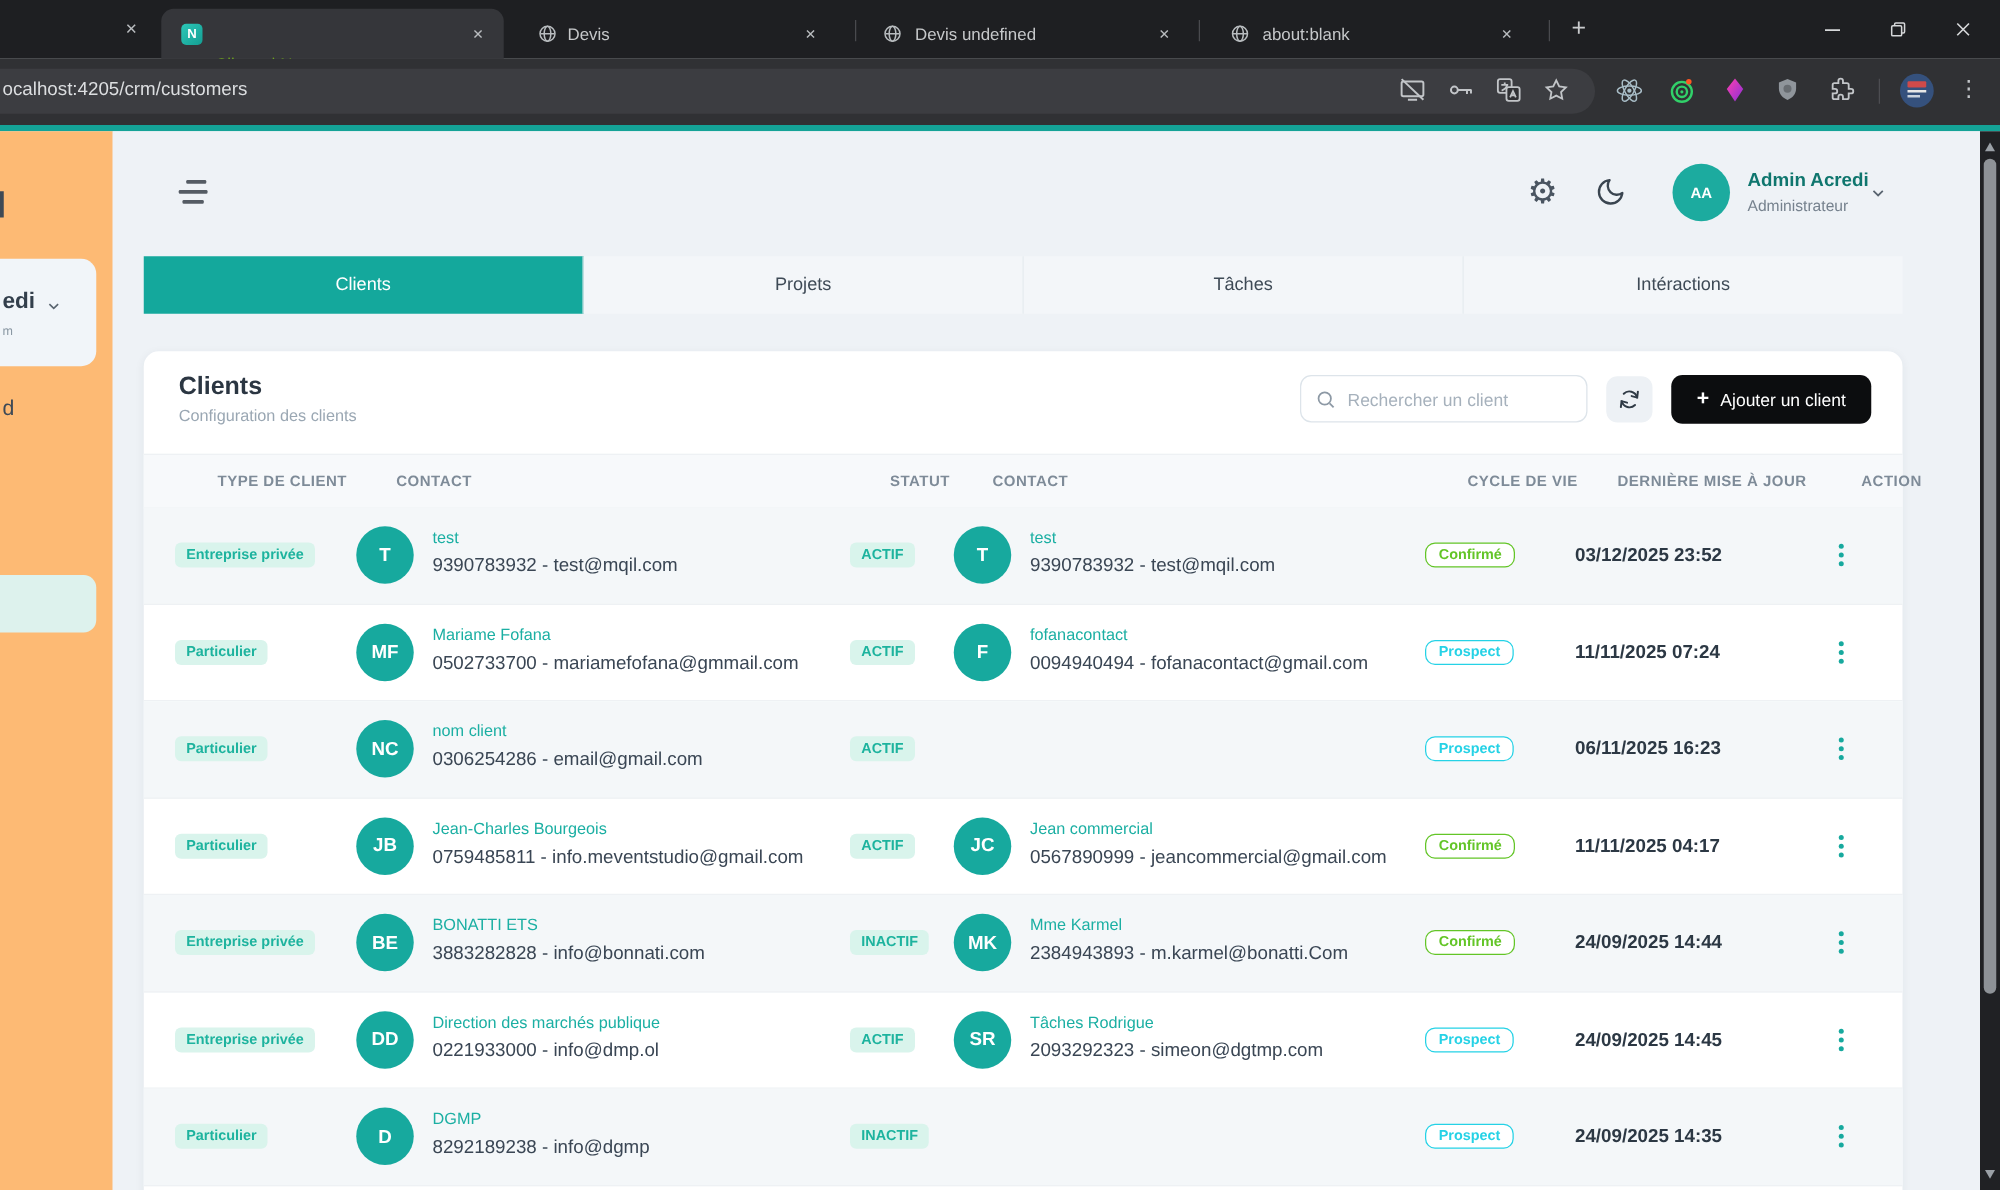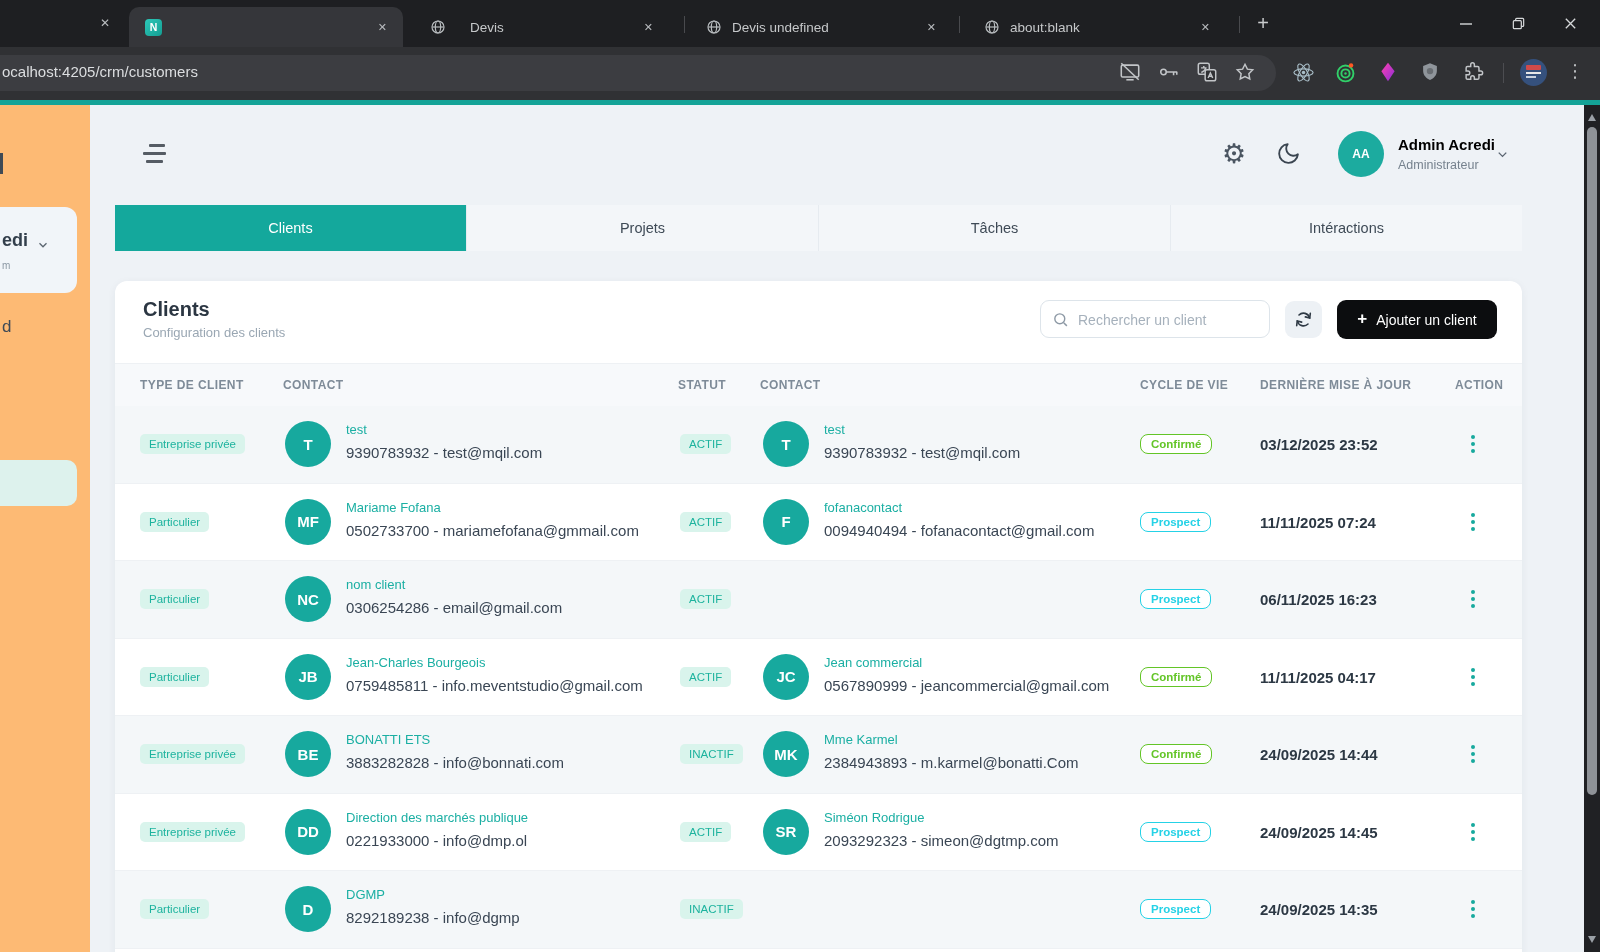--- a/index.html
+++ b/index.html
@@ -47,21 +47,21 @@
   .hamburger{position:absolute;left:143px;top:144px;width:26px;}
   .hamburger i{display:block;height:3px;border-radius:1px;background:#555c64;margin-bottom:5px;}
   .hamburger i:nth-child(1){width:16px;margin-left:6px;}
   .hamburger i:nth-child(2){width:23px;}
   .hamburger i:nth-child(3){width:17px;margin-left:3px;}
   .gear{position:absolute;left:1222px;top:138px;font-family:"DejaVu Sans",sans-serif;
         font-size:27px;color:#4a5561;}
   .moonbtn{position:absolute;left:1276px;top:141px;}
   .user-avatar{position:absolute;left:1338px;top:131px;width:46px;height:46px;border-radius:50%;
       background:#1cab9f;color:#fff;font-weight:bold;font-size:12px;display:flex;align-items:center;justify-content:center;}
-  .user-name{position:absolute;left:1398px;top:136px;font-size:15px;font-weight:bold;color:#000000;}
+  .user-name{position:absolute;left:1398px;top:136px;font-size:15px;font-weight:bold;color:#0f766e;}
   .user-role{position:absolute;left:1398px;top:158px;font-size:12.5px;color:#76828e;}
   .user-chev{position:absolute;left:1495px;top:147px;}
   
   .apptabs{position:absolute;left:115px;top:205px;width:1407px;height:46px;display:flex;background:#f3f6f9;}
   .apptab{flex:1;display:flex;align-items:center;justify-content:center;font-size:14.5px;color:#3e4a56;
           border-right:1px solid #e6ebf0;}
   .apptab:last-child{border-right:none;}
   .apptab.active{background:#14a89c;color:#ffffff;}
   
   .card{position:absolute;left:115px;top:281px;width:1407px;height:680px;background:#ffffff;
@@ -73,26 +73,26 @@
   .searchbox .sicon{position:absolute;left:11px;top:10px;}
   .searchbox .ph{position:absolute;left:37px;top:11px;font-size:14px;color:#a6b1bc;}
   .refreshbtn{position:absolute;left:1170px;top:20px;width:37px;height:37px;background:#edf1f5;border-radius:9px;
               display:flex;align-items:center;justify-content:center;}
   .addbtn{position:absolute;left:1222px;top:19px;width:160px;height:39px;background:#0c0d0f;border-radius:9px;
           color:#fff;font-size:14px;display:flex;align-items:center;justify-content:center;gap:9px;}
   .addbtn .plus{font-size:17px;font-weight:bold;margin-top:-1px;}
   
   .thead{position:absolute;left:0;top:82px;width:1407px;height:42px;background:#f7f9fb;
          border-top:1px solid #eef1f4;border-bottom:1px solid #eef1f4;}
-  .th{position:absolute;top:14px;font-size:12px;font-weight:bold;color:#7e8b98;letter-spacing:.4px;white-space:nowrap;}
+  .th{position:absolute;top:14px;font-size:12px;font-weight:bold;color:#7e8b98;letter-spacing:.4px;white-space:nowrap;margin-left:34px;}
   .tbody{position:absolute;left:0;top:125px;width:1407px;}
   .trow{position:relative;width:1407px;height:76.5px;border-bottom:1px solid #eef1f4;}
   .trow.tint{background:#f4f7f9;}
   .badge-mint{position:absolute;transform:translateY(-50%);top:50%;background:#d9f4ec;color:#1db39e;
-     font-size:11.5px;font-weight:normal;padding:4px 9px;border-radius:5px;white-space:nowrap;}
+     font-size:11.5px;font-weight:bold;padding:4px 9px;border-radius:5px;white-space:nowrap;}
   .type-badge{left:25px;}
   .statut-badge{left:565px;}
   .avatar{position:absolute;top:50%;transform:translateY(-50%);width:46px;height:46px;border-radius:50%;
      background:#17a99e;color:#fff;font-weight:bold;font-size:15px;display:flex;align-items:center;justify-content:center;}
   .c-avatar{left:170px;}  .k-avatar{left:648px;}
   .who{position:absolute;top:0;height:100%;}
   .c-who{left:231px;} .k-who{left:709px;}
   .name{position:absolute;top:16px;font-size:13px;color:#1bafa3;white-space:nowrap;}
   .info{position:absolute;top:38px;font-size:15px;color:#3a4654;white-space:nowrap;}
   .badge-cycle{position:absolute;left:1025px;top:50%;transform:translateY(-50%);background:#fff;
@@ -121,21 +121,21 @@
     <span class="title" style="margin-left:10px;">Clients | Nuum</span>
     <span class="tab-close">✕</span>
   </div>
 
   <div class="tab" style="left:403px;width:270px;padding:0 20px 0 27px;box-sizing:border-box;">
     <svg width="16" height="16" viewBox="0 0 24 24" fill="none" stroke="#b8bcbf" stroke-width="1.8">
         <circle cx="12" cy="12" r="9"></circle>
         <ellipse cx="12" cy="12" rx="4" ry="9"></ellipse>
         <path d="M3.5 12h17"></path>
       </svg>
-    <span class="title" style="margin-left:24px;">Devis</span>
+    <span class="title" style="margin-left:8px;">Devis</span>
     <span class="tab-close">✕</span>
   </div>
   <div class="tabdiv" style="left:684px;"></div>
 
   <div class="tab" style="left:686px;width:270px;padding:0 20px;box-sizing:border-box;">
     <svg width="16" height="16" viewBox="0 0 24 24" fill="none" stroke="#b8bcbf" stroke-width="1.8">
         <circle cx="12" cy="12" r="9"></circle>
         <ellipse cx="12" cy="12" rx="4" ry="9"></ellipse>
         <path d="M3.5 12h17"></path>
       </svg>
@@ -438,21 +438,21 @@
       <div class="trow">
     <span class="badge-mint type-badge">Entreprise privée</span>
     <div class="avatar c-avatar">DD</div>
     <div class="who c-who">
       <div class="name c-name">Direction des marchés publique</div>
       <div class="info c-info">0221933000 - info@dmp.ol</div>
     </div>
     <span class="badge-mint statut-badge">ACTIF</span>
     <div class="avatar k-avatar">SR</div>
     <div class="who k-who">
-      <div class="name k-name">Siméon Rodrigue</div>
+      <div class="name k-name">Tâches Rodrigue</div>
       <div class="info k-info">2093292323 - simeon@dgtmp.com</div>
     </div>
     <span class="badge-cycle cycle-prospect">Prospect</span>
     <div class="date">24/09/2025 14:45</div>
     <div class="dots">
           <i></i>
           <i></i>
           <i></i>
         </div>
   </div>

